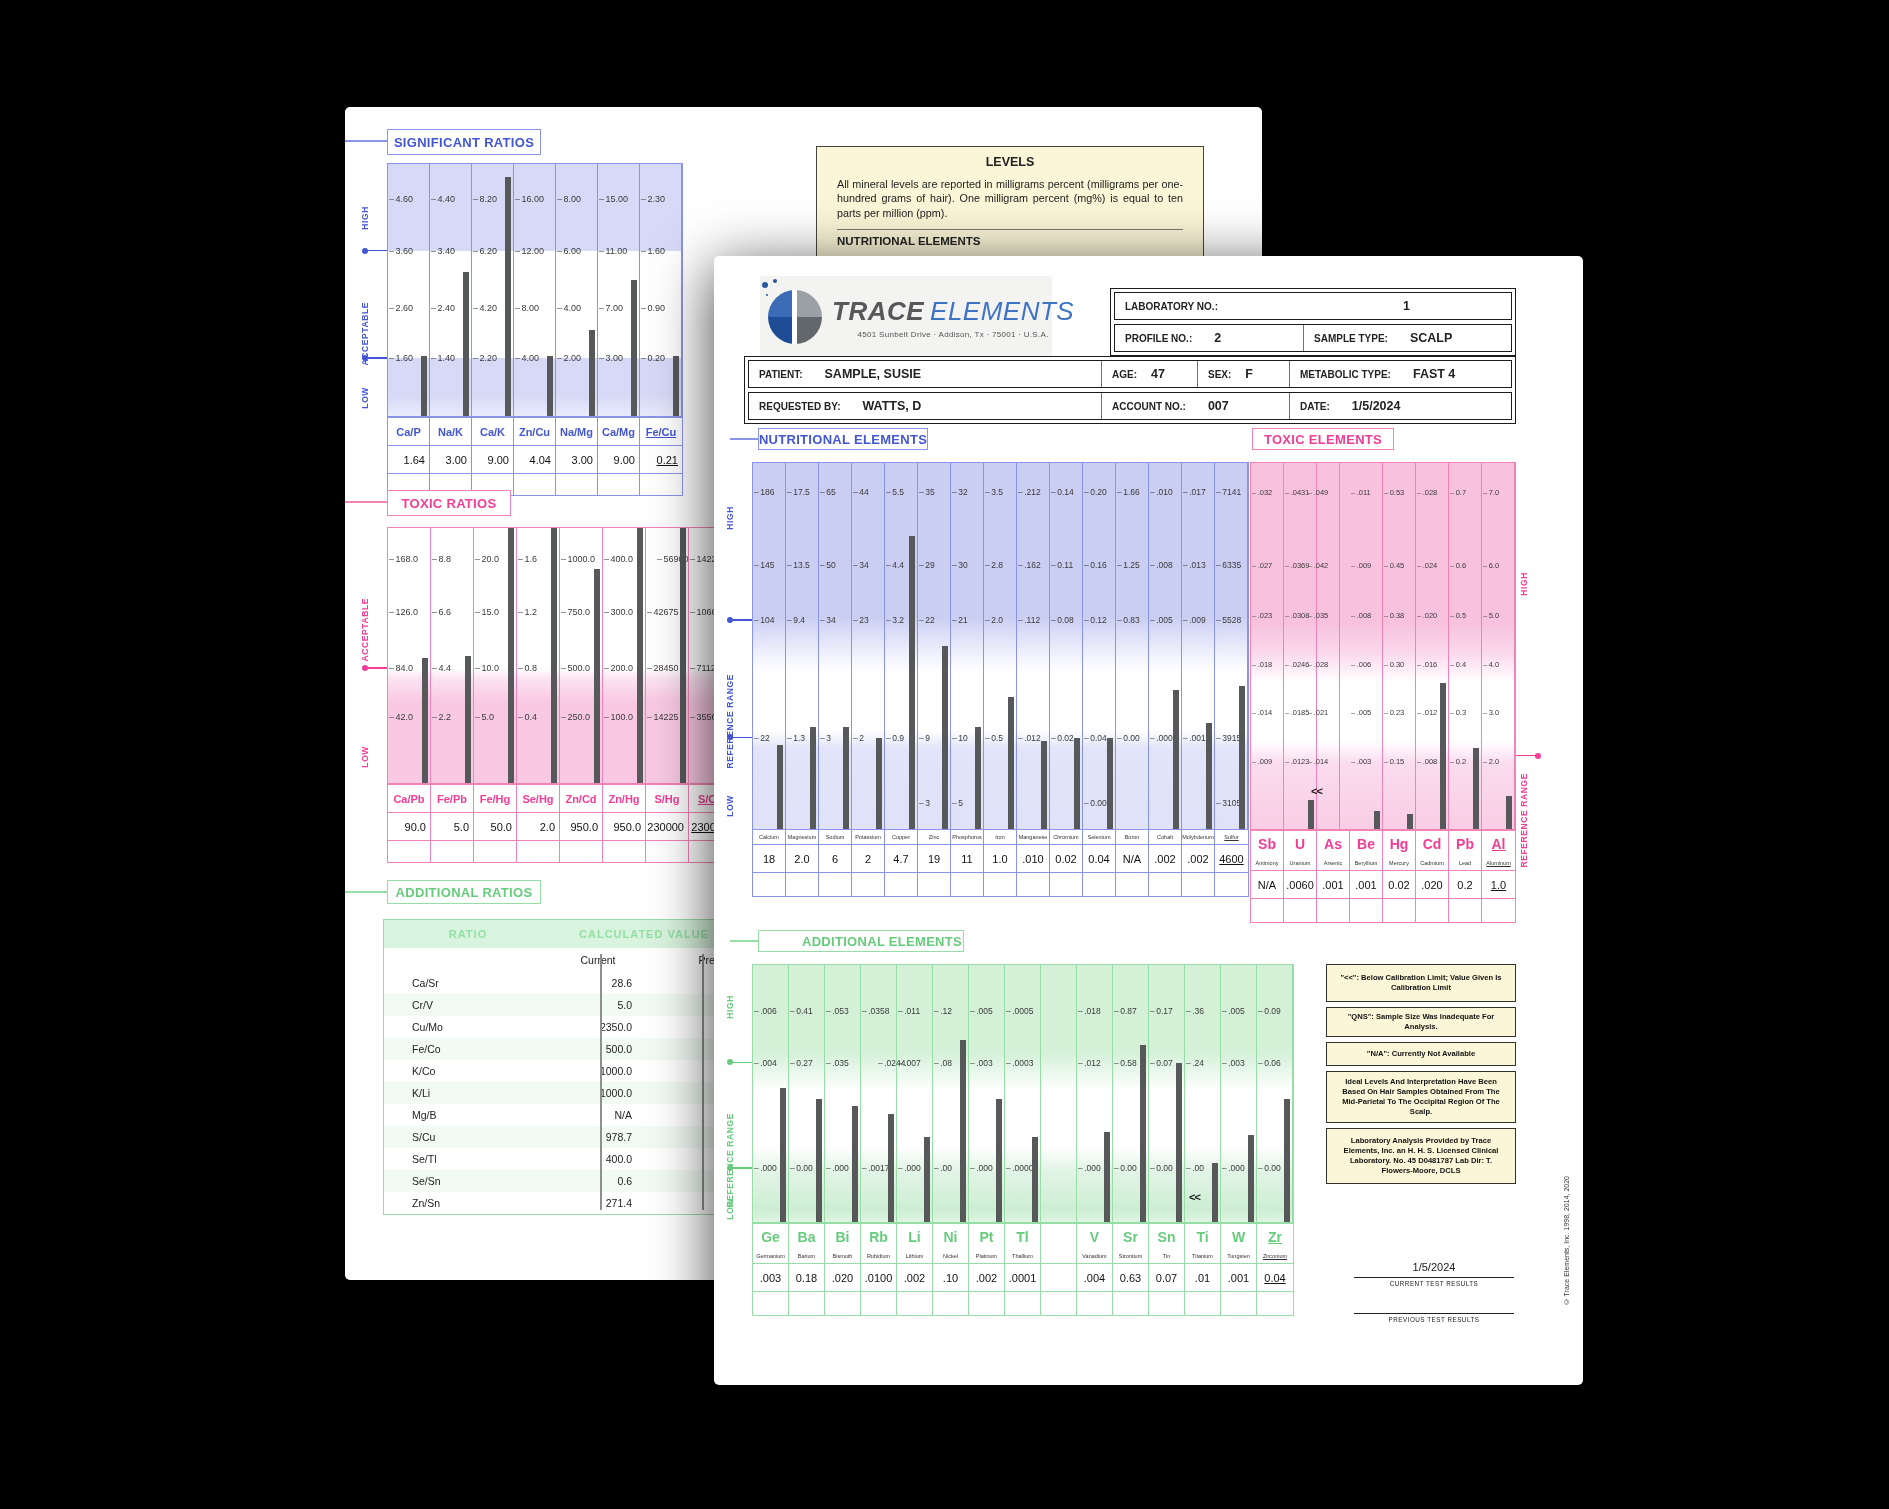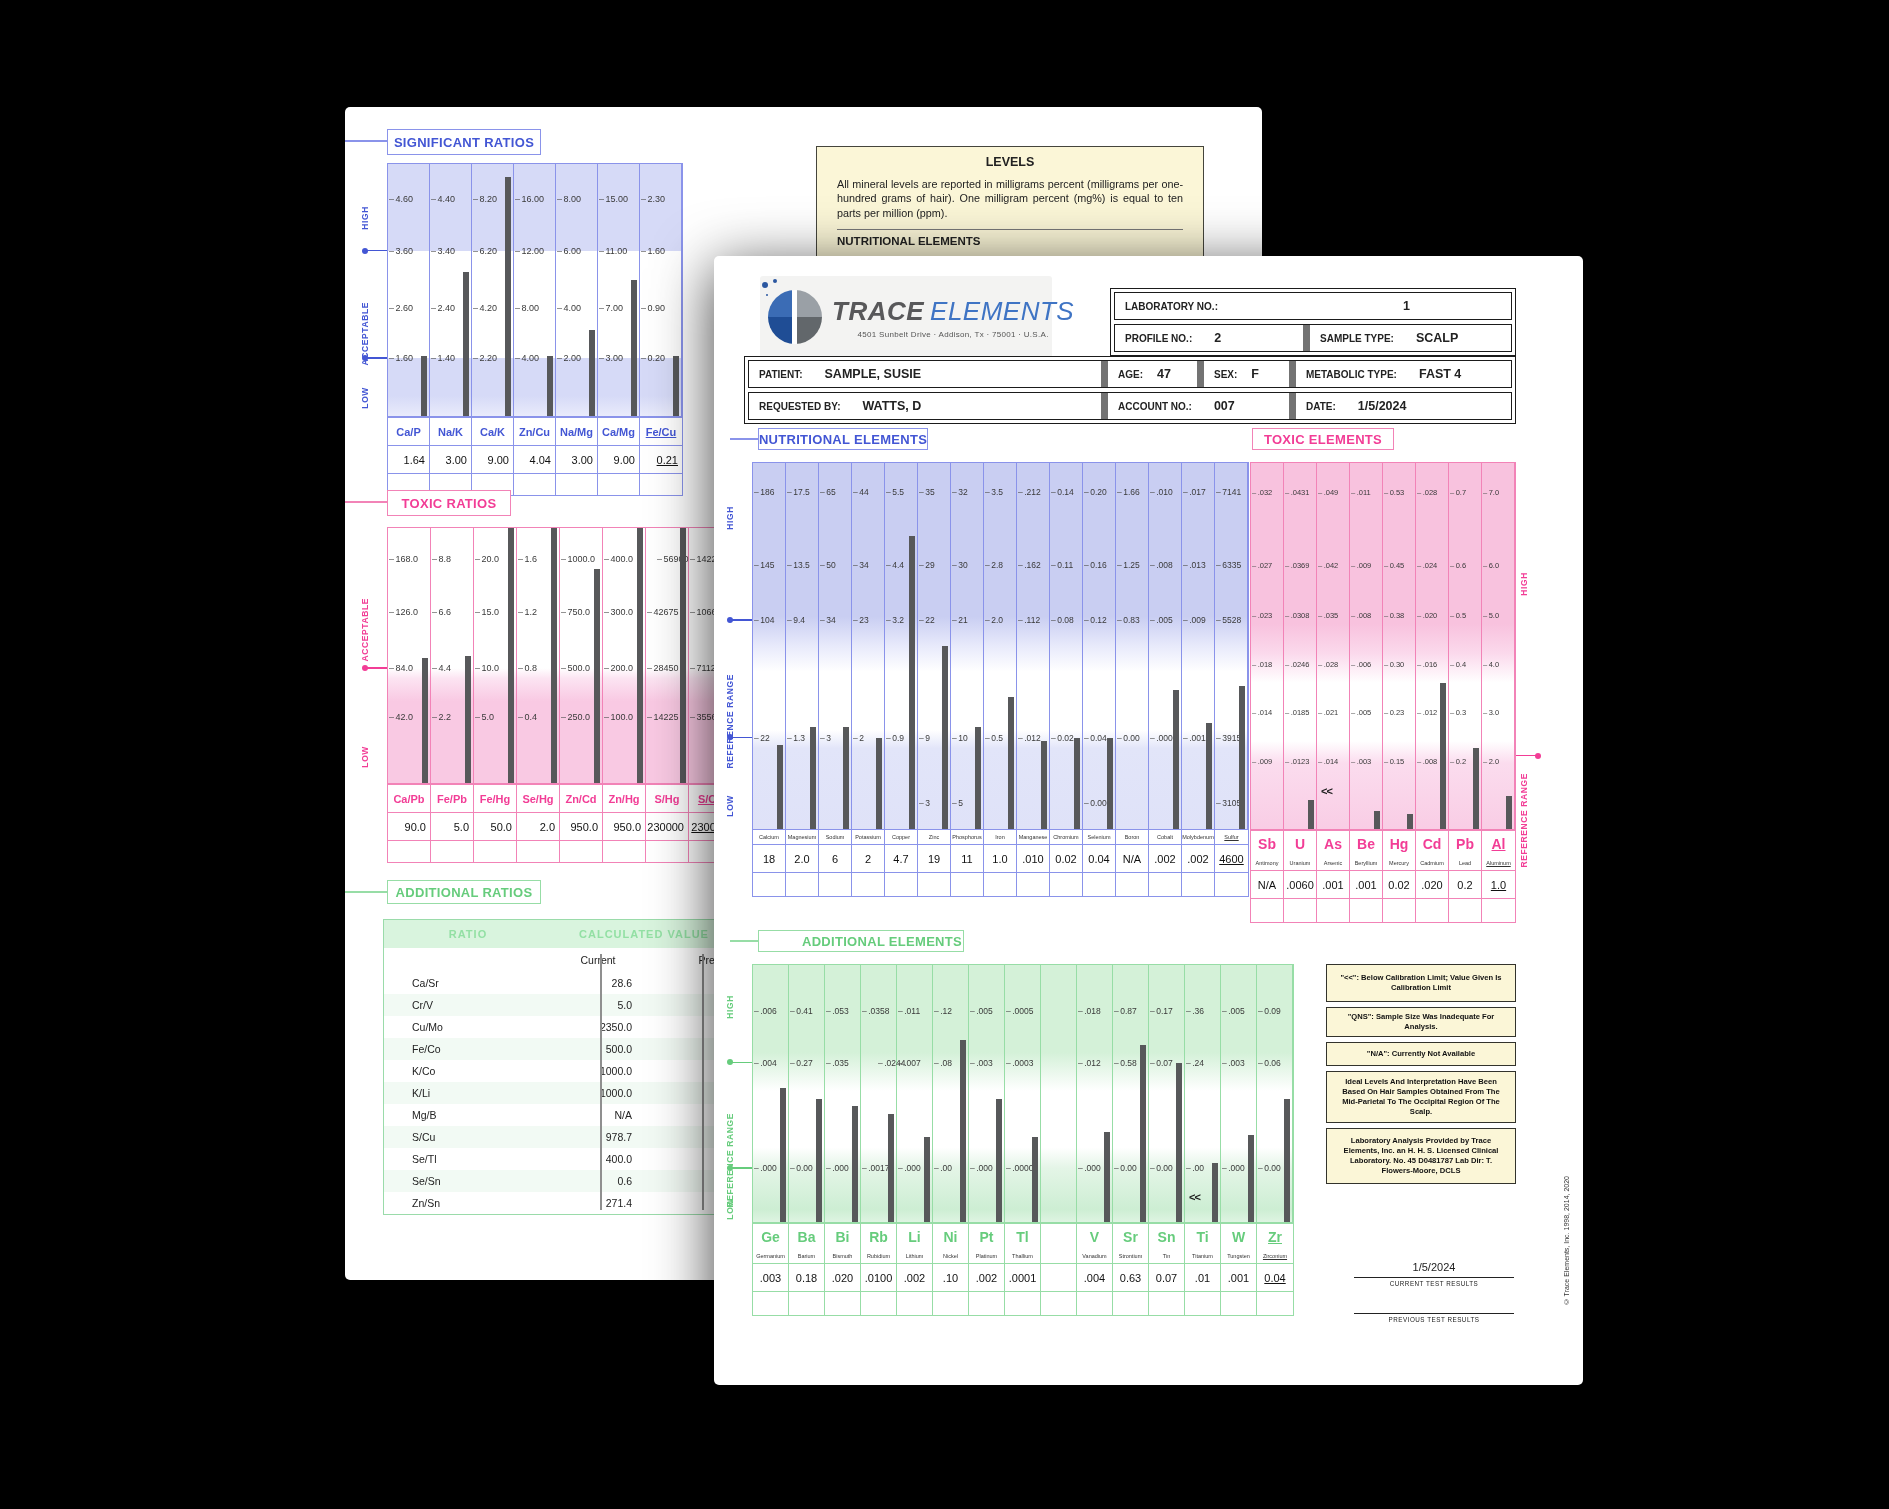--- a/index.html
+++ b/index.html
@@ -99,21 +99,21 @@
   .brandline{font-style:italic;font-weight:bold;font-size:26px;letter-spacing:.5px;white-space:nowrap;}
   .b1{color:#58585a;}
   .b2{color:#3f74c4;margin-left:6px;font-weight:normal;}
   .addr{font-size:8px;color:#555;text-align:center;margin-top:3px;letter-spacing:.3px;}
 
   .group{position:absolute;border:1.6px solid #1b1b1b;padding:3px;display:flex;flex-direction:column;gap:4px;background:#fff;box-sizing:border-box;}
   #lab-group{left:396px;top:32px;width:406px;}
   #pat-group{left:30px;top:100px;width:772px;}
   .grow{border:1px solid #1b1b1b;display:flex;align-items:center;height:26px;}
   .gcell{display:flex;align-items:center;height:100%;box-sizing:border-box;padding-left:10px;}
-  .gcell + .gcell{border-left:7px solid #737373;}
+  .gcell + .gcell{border-left:1px solid #737373;}
   .glab{font-size:10px;font-weight:bold;white-space:nowrap;}
   .gval{font-size:12.5px;font-weight:bold;margin-left:22px;white-space:nowrap;}
 
   
   .note{position:absolute;left:612px;width:190px;background:#fbf6d7;border:1.1px solid #33332c;
     box-sizing:border-box;display:flex;align-items:center;justify-content:center;text-align:center;
     font-size:7.6px;font-weight:bold;line-height:1.35;padding:2px 8px;color:#111;}
   #footer{position:absolute;left:640px;top:1005px;width:160px;text-align:center;}
   #footer .fdate{font-size:11px;}
   #footer .fline{border-top:1.2px solid #222;margin:4px 0 2px;}
@@ -673,21 +673,21 @@
               </div>
               <div class="c-col" style="left: 33px; width: 33px;">
                 <div class="tick" style="top: 8%;">.0431</div>
                 <div class="tick" style="top: 28%;">.0369</div>
                 <div class="tick" style="top: 41.5%;">.0308</div>
                 <div class="tick" style="top: 55%;">.0246</div>
                 <div class="tick" style="top: 68%;">.0185</div>
                 <div class="tick" style="top: 81.5%;">.0123</div>
                 <div class="bar" style="top: 92%;"></div>
               </div>
-              <div class="c-col" style="left: 66px; width: 33px;">
+              <div class="c-col" style="left: 56px; width: 33px;">
                 <div class="tick" style="top: 8%;">.049</div>
                 <div class="tick" style="top: 28%;">.042</div>
                 <div class="tick" style="top: 41.5%;">.035</div>
                 <div class="tick" style="top: 55%;">.028</div>
                 <div class="tick" style="top: 68%;">.021</div>
                 <div class="tick" style="top: 81.5%;">.014</div>
                 <div class="mk">&lt;&lt;</div>
               </div>
               <div class="c-col" style="left: 99px; width: 33px;">
                 <div class="tick" style="top: 8%;">.011</div>

